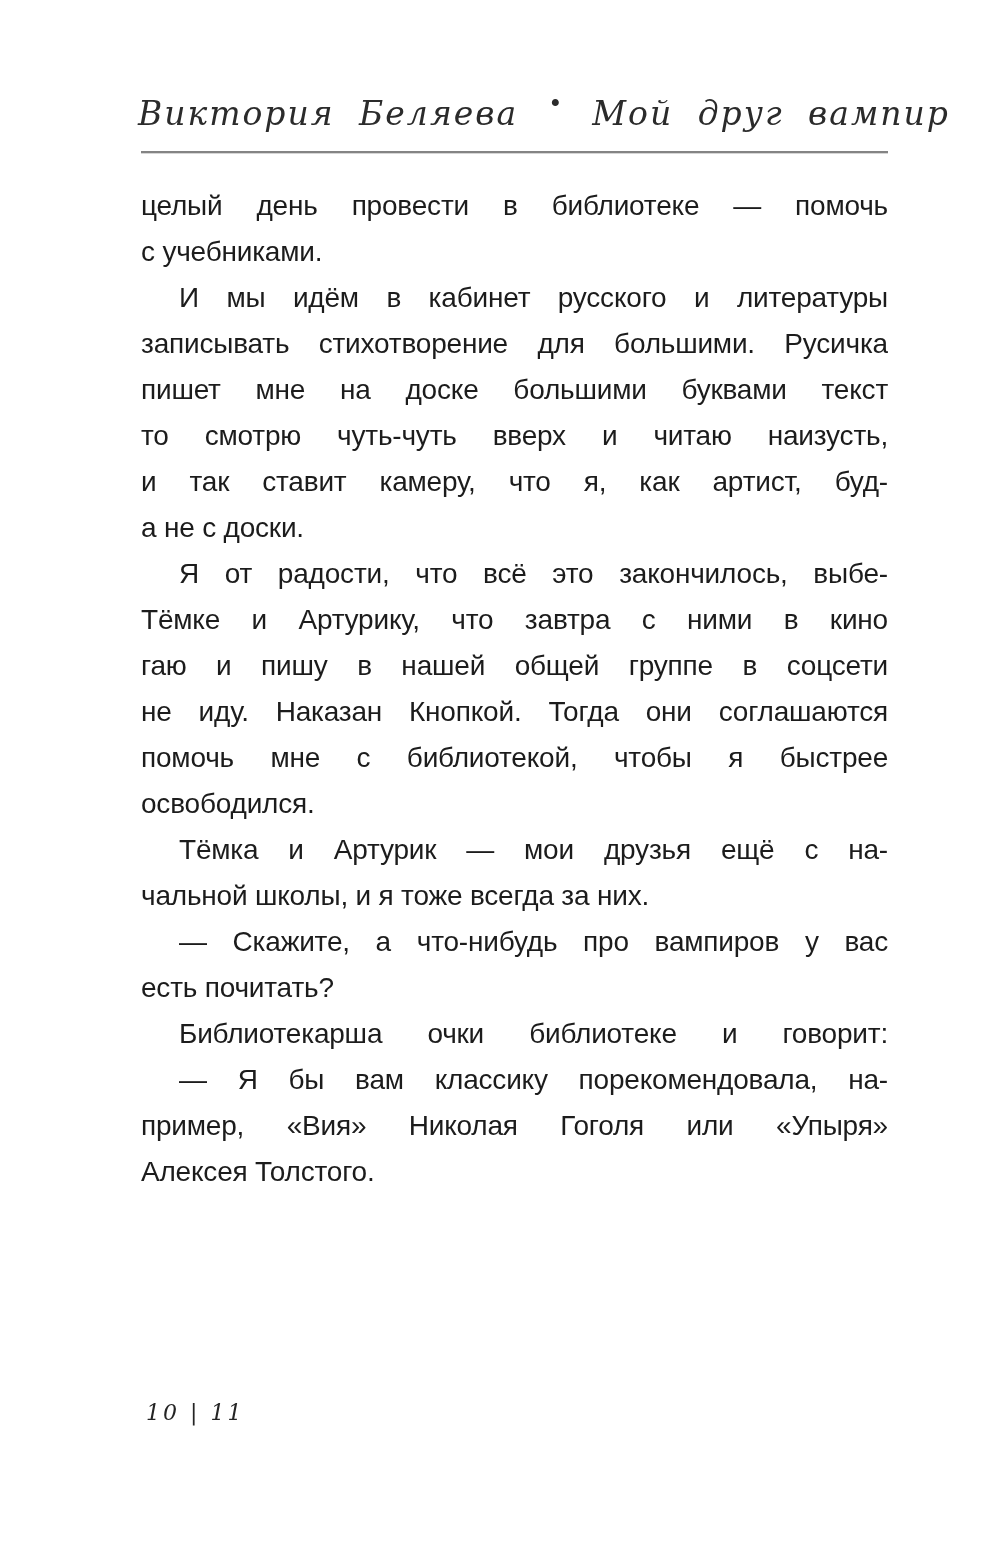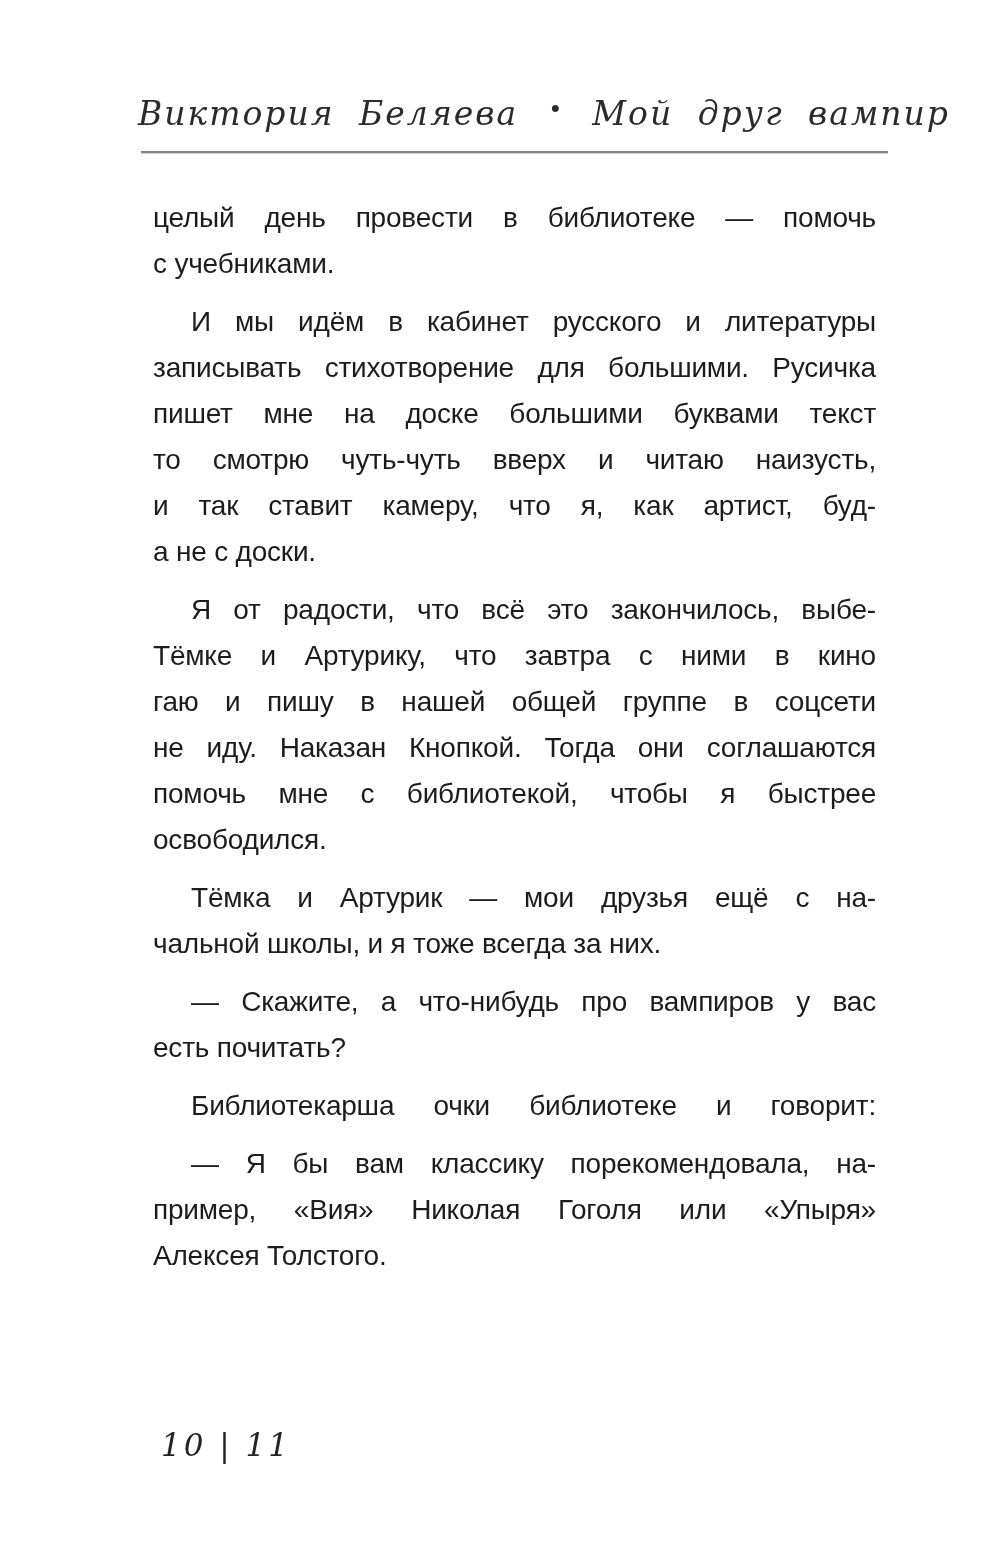--- a/index.html
+++ b/index.html
@@ -15,21 +15,21 @@
     width:1000px; height:1556px;
     background:#ffffff;
     overflow:hidden;
   }
 
   
   .running-head {
     position:absolute;
     left:138px; top:94px; width:752px;
     display:flex;
-    align-items:center;
+    align-items:flex-start;
     font-family:"DejaVu Serif","Liberation Serif",serif;
     font-style:italic;
     font-size:33px;
     color:#2b2b2b;
     letter-spacing:2px;
     word-spacing:12px;
     white-space:nowrap;
   }
   .running-head .sep {
     display:inline-block;
@@ -48,41 +48,40 @@
 
   
   .body-text {
     position:absolute;
     left:141px; top:183px;
     width:747px;
     font-size:28px;
     letter-spacing:-0.2px;
     color:#1c1c1c;
   }
-  .paragraph { margin:12px; }
+  .paragraph { margin:0; }
   .line {
     height:46px;
     line-height:46px;
     overflow:hidden;
     text-align:justify;
     text-align-last:left;
   }
   .line.just { text-align-last:justify; }
   .line.indent { padding-left:38px; }
 
   
   .folio {
     position:absolute;
-    left:161px; top:1400px;
+    left:146px; top:1400px;
     font-family:"DejaVu Serif","Liberation Serif",serif;
     font-style:italic;
-    font-size:31px;
+    font-size:22px;
     letter-spacing:3px;
     color:#242424;
-    margin-top:27px;
   }
 </style>
 </head>
 <body>
 
 <div class="page">
 
   <div class="running-head">
     <span>Виктория Беляева</span>
     <span class="sep">•</span>

